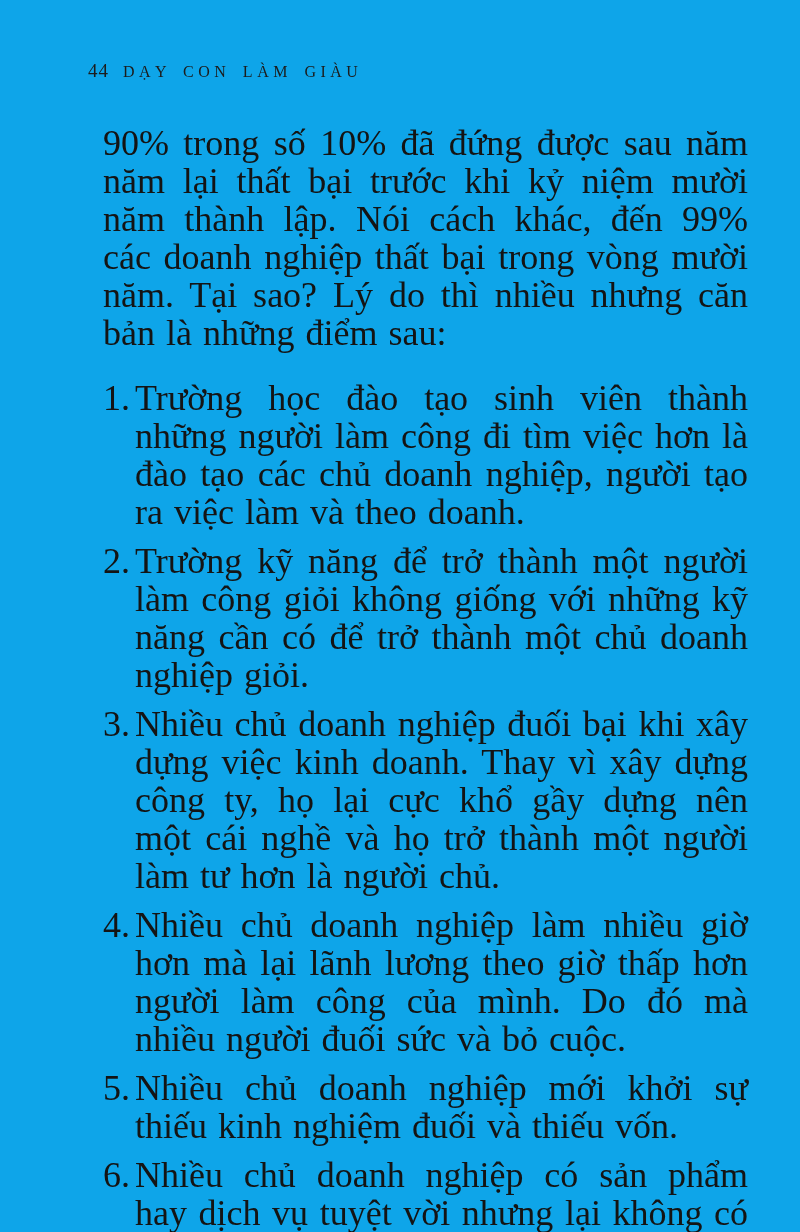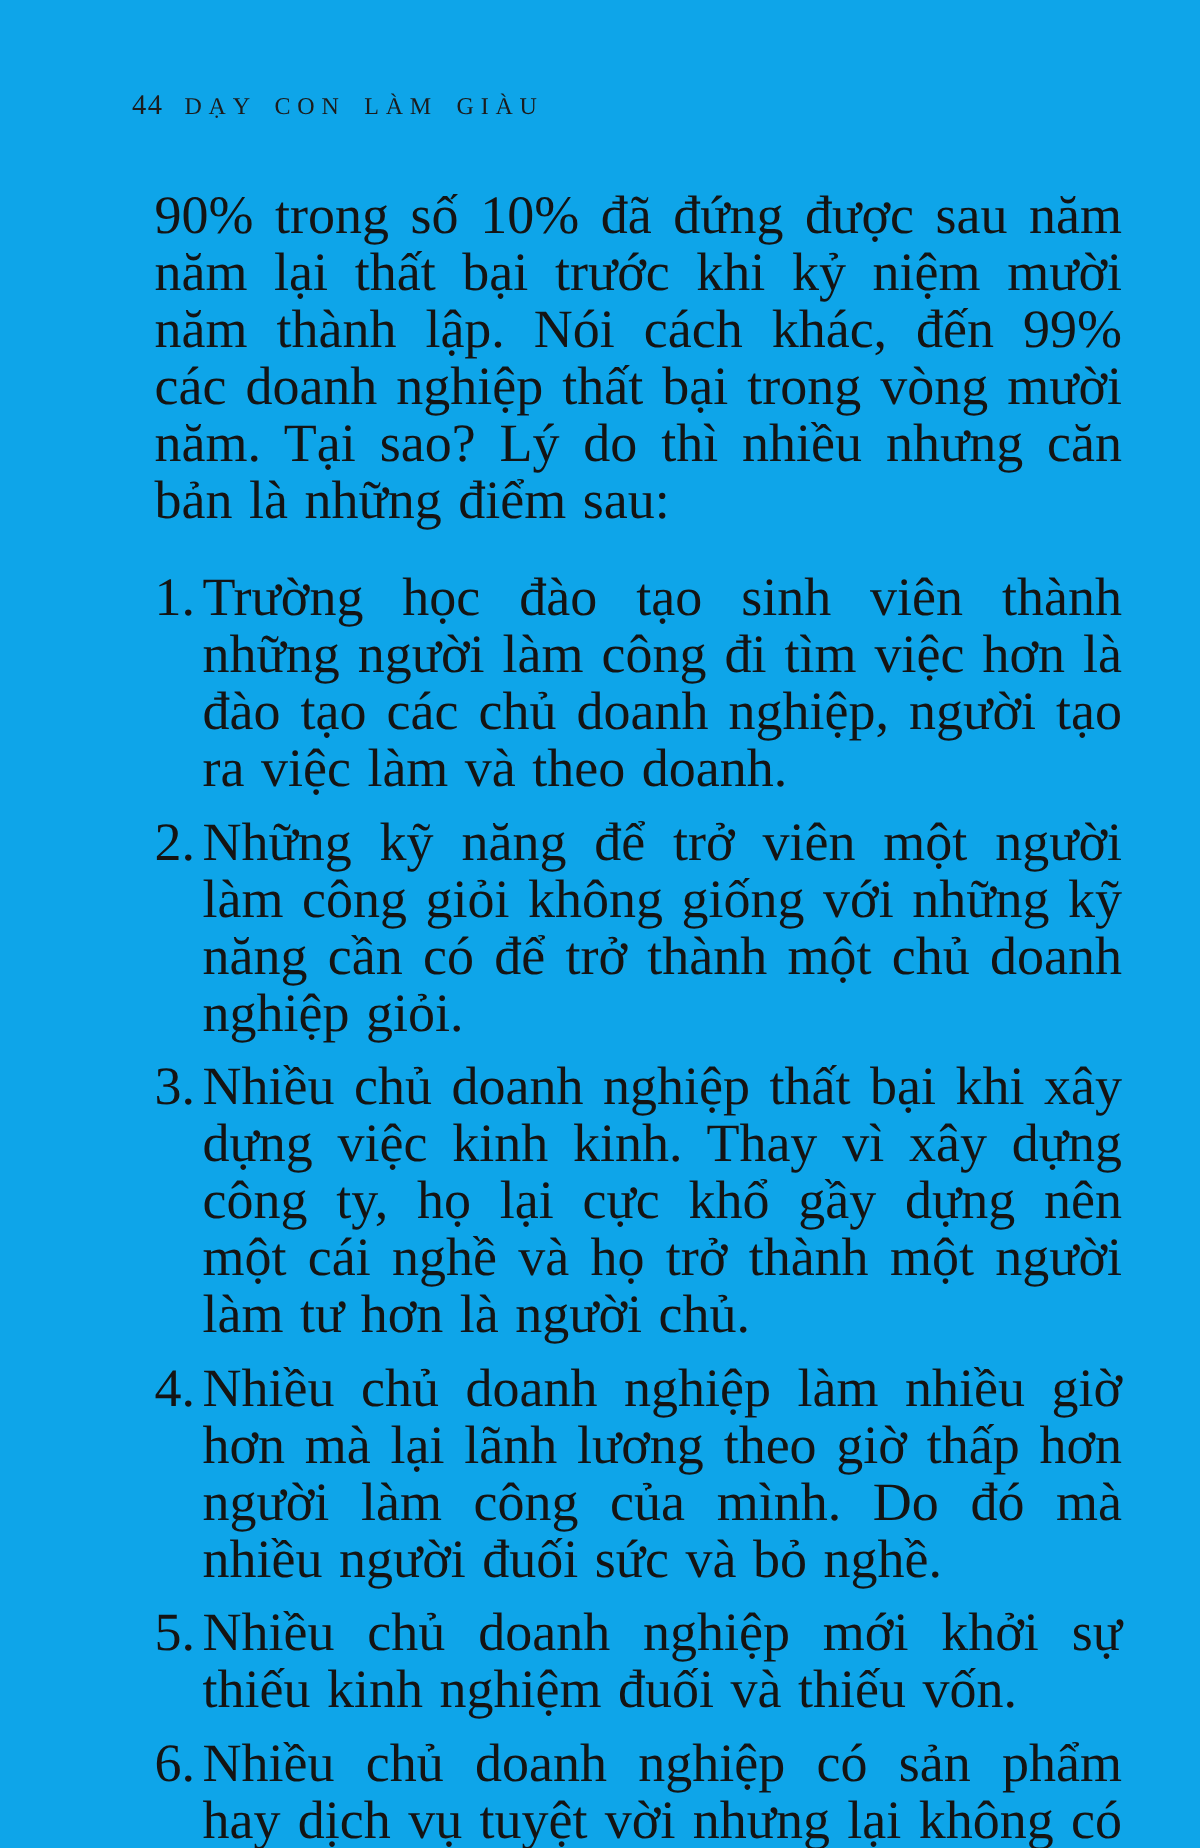--- a/index.html
+++ b/index.html
@@ -78,31 +78,31 @@
 
     <div class="num-list">
 
       <div class="item">
         <span class="num">1.</span>
         <span class="txt">Trường học đào tạo sinh viên thành những người làm công đi tìm việc hơn là đào tạo các chủ doanh nghiệp, người tạo ra việc làm và theo doanh.</span>
       </div>
 
       <div class="item">
         <span class="num">2.</span>
-        <span class="txt">Những kỹ năng để trở viên một người làm công giỏi không giống với những kỹ năng cần có để trở thành một chủ doanh nghiệp giỏi.</span>
+        <span class="txt">Trường kỹ năng để trở thành một người làm công giỏi không giống với những kỹ năng cần có để trở thành một chủ doanh nghiệp giỏi.</span>
       </div>
 
       <div class="item">
         <span class="num">3.</span>
-        <span class="txt">Nhiều chủ doanh nghiệp thất bại khi xây dựng việc kinh kinh. Thay vì xây dựng công ty, họ lại cực khổ gầy dựng nên một cái nghề và họ trở thành một người làm tư hơn là người chủ.</span>
+        <span class="txt">Nhiều chủ doanh nghiệp đuối bại khi xây dựng việc kinh doanh. Thay vì xây dựng công ty, họ lại cực khổ gầy dựng nên một cái nghề và họ trở thành một người làm tư hơn là người chủ.</span>
       </div>
 
       <div class="item">
         <span class="num">4.</span>
-        <span class="txt">Nhiều chủ doanh nghiệp làm nhiều giờ hơn mà lại lãnh lương theo giờ thấp hơn người làm công của mình. Do đó mà nhiều người đuối sức và bỏ nghề.</span>
+        <span class="txt">Nhiều chủ doanh nghiệp làm nhiều giờ hơn mà lại lãnh lương theo giờ thấp hơn người làm công của mình. Do đó mà nhiều người đuối sức và bỏ cuộc.</span>
       </div>
 
       <div class="item">
         <span class="num">5.</span>
         <span class="txt">Nhiều chủ doanh nghiệp mới khởi sự thiếu kinh nghiệm đuối và thiếu vốn.</span>
       </div>
 
       <div class="item">
         <span class="num">6.</span>
         <span class="txt">Nhiều chủ doanh nghiệp có sản phẩm hay dịch vụ tuyệt vời nhưng lại không có kỹ năng kinh doanh để xây dựng nên một công ty thành công từ sản phẩm hay dịch vụ đó.</span>

